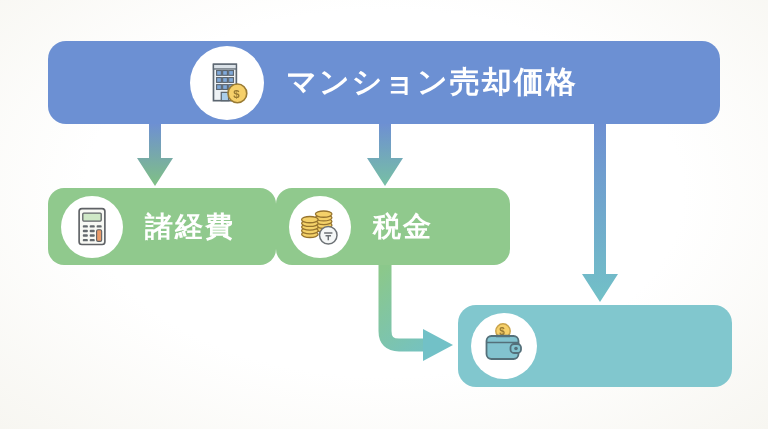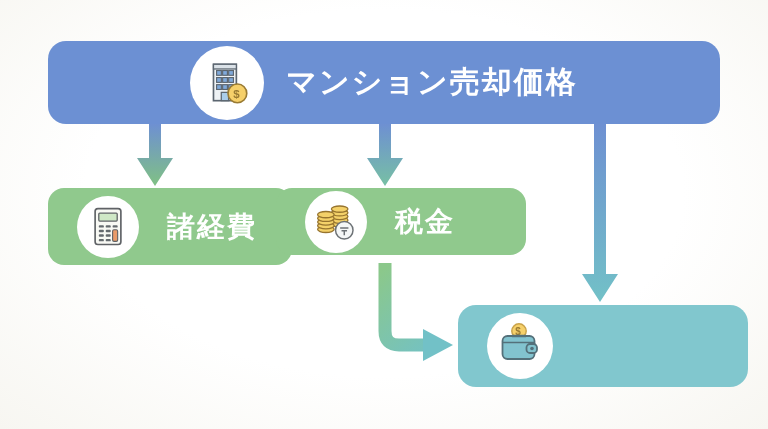--- a/index.html
+++ b/index.html
@@ -14,23 +14,23 @@
   }
   .arrows{position:absolute;left:0;top:0;z-index:1;}
   .box{
     position:absolute;z-index:2;display:flex;align-items:center;
     color:#ffffff;font-weight:bold;letter-spacing:2px;
   }
   .root-box{
     left:48px;top:41px;width:672px;height:83px;border-radius:18px;
     background:#6c90d3;justify-content:center;gap:22px;font-size:30px;
   }
-  .node-box{border-radius:16px;padding-left:29px;gap:28px;font-size:28px;}
+  .node-box{border-radius:16px;padding-left:13px;gap:22px;font-size:28px;}
   .node-expenses{left:48px;top:188px;width:215px;height:77px;background:#90c98d;}
-  .node-tax{left:276px;top:188px;width:221px;height:67px;background:#90c98d;}
+  .node-tax{left:276px;top:188px;width:221px;height:77px;background:#90c98d;}
   .node-net{left:458px;top:305px;width:261px;height:82px;border-radius:18px;background:#81c7ce;font-size:29px;}
   .circle{
     background:#ffffff;border-radius:50%;flex:0 0 auto;
     display:flex;align-items:center;justify-content:center;
   }
   .circle-lg{width:74px;height:74px;}
   .circle-md{width:62px;height:62px;}
   .circle-net{width:66px;height:66px;}
   .label{white-space:nowrap;font-family:Liberation Serif, serif;}
 </style>

